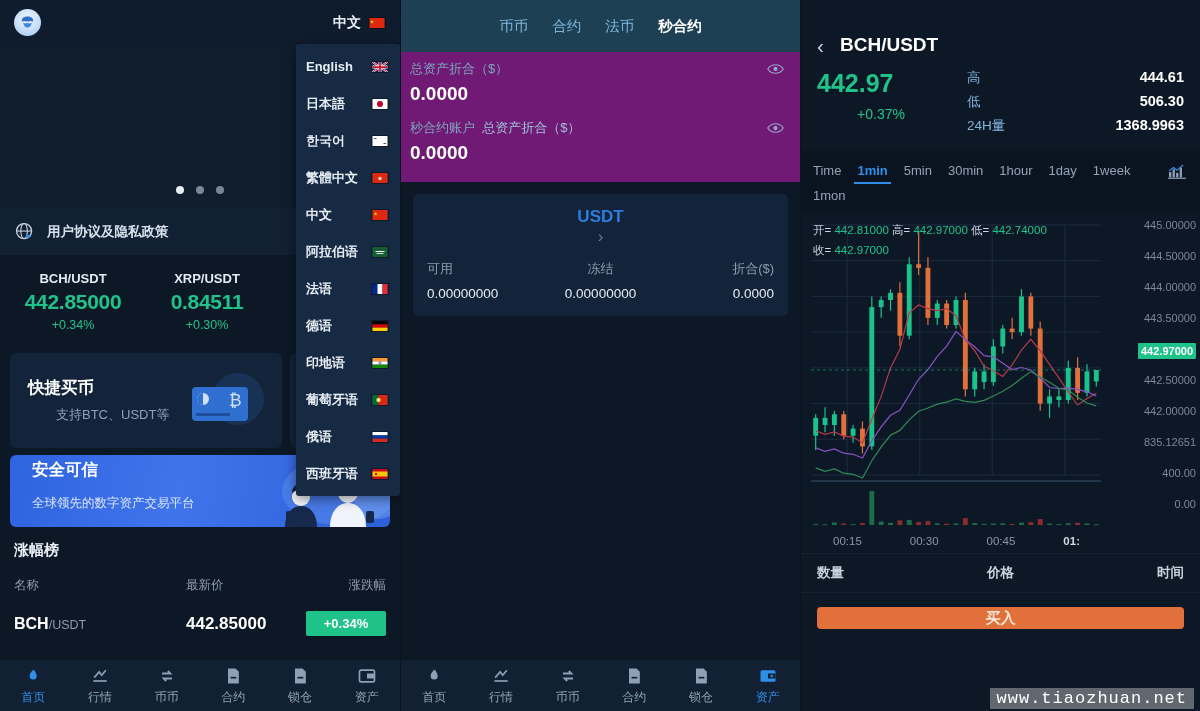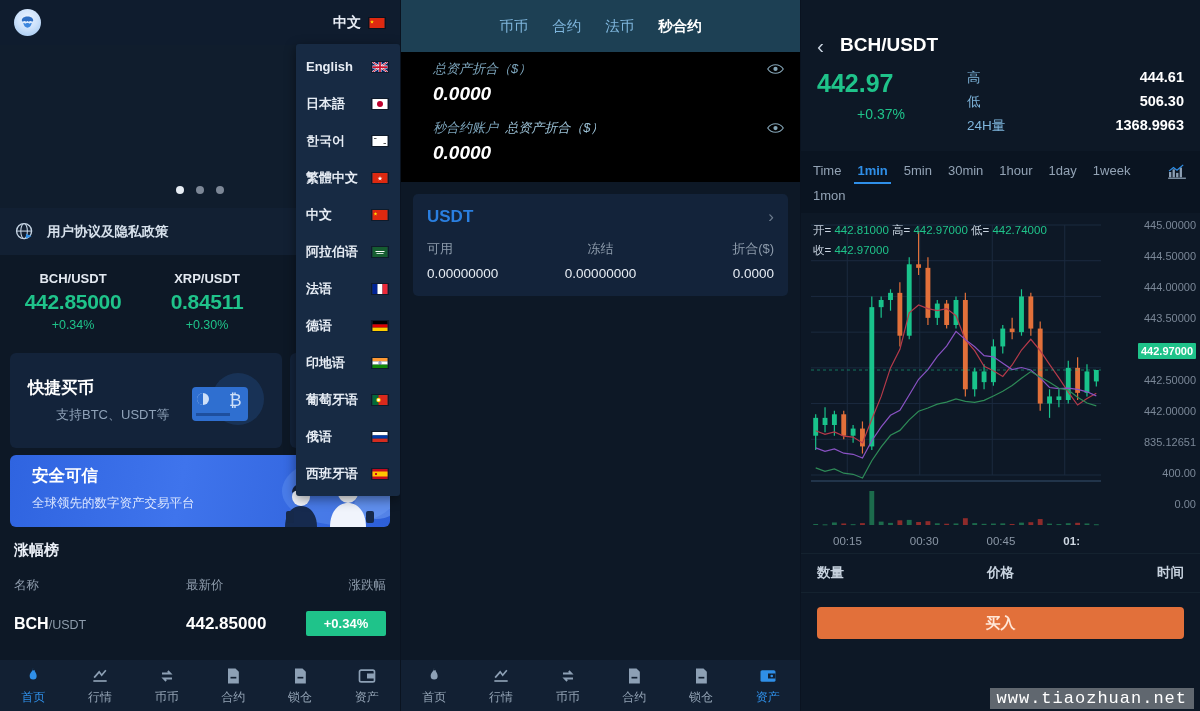--- a/index.html
+++ b/index.html
@@ -45,21 +45,21 @@
   .card-row { display: flex; gap: 8px; }
   .card-buy { flex: 1; height: 95px; background: #13233a; border-radius: 6px;
               position: relative; padding: 24px 4px 0 18px; overflow: hidden; }
   .card-buy .t1 { color: #ffffff; font-size: 16.5px; font-weight: bold; }
   .card-buy .t2 { color: #8fa2b8; font-size: 13px; margin-top: 7px; margin-left: 28px; }
   .card-side { width: 100px; height: 95px; background: #13233a; border-radius: 6px;
                position: relative; overflow: hidden; }
   .card-wide { margin-top: 7px; height: 72px; border-radius: 6px; position: relative;
                overflow: hidden; background: linear-gradient(100deg,#2f64e0 0%, #3f74ec 45%, #2d5fd8 100%); }
   .card-wide .t1 { color: #fff; font-size: 16.5px; font-weight: bold;
-                   position: absolute; left: 22px; top: 10px; }
+                   position: absolute; left: 22px; top: 4px; }
   .card-wide .t2 { color: #dbe6ff; font-size: 12.5px; position: absolute; left: 22px; top: 40px; }
 
   .rank { padding: 14px 14px 0 14px; }
   .rank-title { color: #e9eef6; font-size: 15px; font-weight: bold; }
   .rank-head { display: flex; margin-top: 17px; color: #8d9bab; font-size: 12.5px; }
   .rank-head .c1 { flex: 1; } .rank-head .c2 { width: 120px; } .rank-head .c3 { width: 80px; text-align: right; }
   .rank-row { display: flex; align-items: center; margin-top: 17px; }
   .rank-row .c1 { flex: 1; font-size: 16px; font-weight: bold; color: #ffffff; }
   .rank-row .c1 small { color: #8d9bab; font-size: 12.5px; font-weight: normal; }
   .rank-row .c2 { width: 120px; font-size: 17px; font-weight: bold; color: #ffffff; }
@@ -67,30 +67,30 @@
   .chip { display: block; background: #1fc38a; color: #fff; font-size: 13px; font-weight: bold;
           text-align: center; padding: 5px 0; border-radius: 2px; }
 
   
   .pane-assets { position: relative; width: 400px; height: 711px; background: #0d1826;
                  border-left: 1px solid #0a1320; overflow: hidden; }
   .as-top { height: 52px; background: #1d4054; display: flex; align-items: center;
             justify-content: center; gap: 24px; }
   .as-tab { color: #7fb6dd; font-size: 14.5px; }
   .as-tab.on { color: #ffffff; font-weight: bold; }
-  .as-summary { background: #000000; padding: 8px 16px 18px 32px; font-style: italic; }
+  .as-summary { background: #701a75; padding: 8px 16px 18px 9px; }
   .sum-line { display: flex; align-items: center; justify-content: space-between; }
   .sum-label { color: #7da6bd; font-size: 13px; }
   .sum-label b { color: #9dc3d8; font-weight: normal; }
   .sum-val { color: #ffffff; font-size: 19px; font-weight: bold; margin-top: 5px; }
   .eye { width: 17px; height: 12px; opacity: .85; }
 
   .as-body { padding: 12px 12px 0 12px; background: #0d1826; min-height: 200px; }
   .coin-card { background: #13233a; border-radius: 5px; padding: 13px 14px 15px 14px; }
-  .coin-head { display: flex; justify-content: space-between; }
+  .coin-head { display: flex; align-items: center; justify-content: space-between; flex-direction: column; }
   .coin-name { color: #2a7fe0; font-size: 17px; font-weight: bold; }
   .chev { color: #6c7b8d; font-size: 17px; }
   .coin-cols { display: flex; margin-top: 13px; }
   .coin-col { flex: 1; }
   .coin-col.mid { text-align: center; } .coin-col.end { text-align: right; }
   .coin-col .k { color: #8d9bab; font-size: 13px; }
   .coin-col .v { color: #e7edf4; font-size: 13.5px; margin-top: 8px; }
 
   
   .pane-trade { position: relative; width: 400px; height: 711px; background: #0d1826;
@@ -127,21 +127,21 @@
   .axis-x { position: absolute; left: 8px; right: 96px; bottom: 6px; display: flex;
             justify-content: space-around; font-size: 11.5px; color: #8b97a6; }
   .axis-x span:last-child { color: #cfd8e3; font-weight: bold; }
 
   .order-head { display: flex; padding: 10px 16px; border-top: 1px solid #14222f;
                 border-bottom: 1px solid #14222f; }
   .order-head div { flex: 1; color: #c7d2de; font-size: 13.5px; font-weight: bold; }
   .order-head .m { text-align: center; } .order-head .e { text-align: right; }
 
   .trade-btns { display: flex; gap: 14px; padding: 14px 16px; }
-  .btn-buy { flex: 1; height: 32px; background: #e2703a; color: #ffe7d8; border: none;
+  .btn-buy { flex: 1; height: 22px; background: #e2703a; color: #ffe7d8; border: none;
              border-radius: 4px; font-size: 15px; font-weight: bold;
              font-family: "Liberation Sans", sans-serif; }
   .btn-sell { flex: 1; height: 38px; background: #0ecd8d; color: #eafff7; border: none;
               border-radius: 4px; font-size: 15px; font-weight: bold;
               font-family: "Liberation Sans", sans-serif; }
   .watermark { position: absolute; right: 6px; bottom: 2px; background: rgba(120,126,132,.78);
                color: #ffffff; font-family: "Liberation Mono", "DejaVu Sans Mono", monospace;
                font-size: 17px; letter-spacing: 1px; padding: 1px 7px; }
 
   

